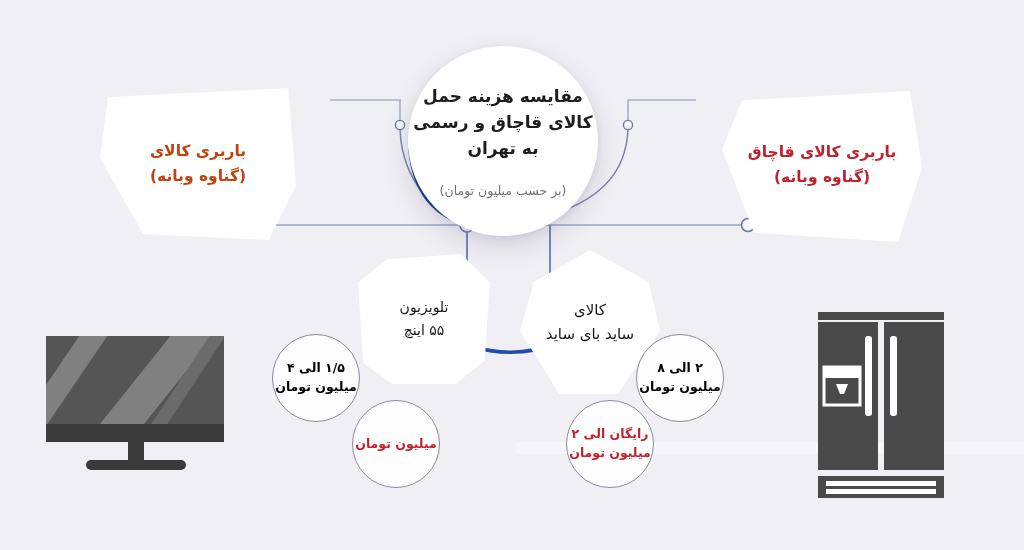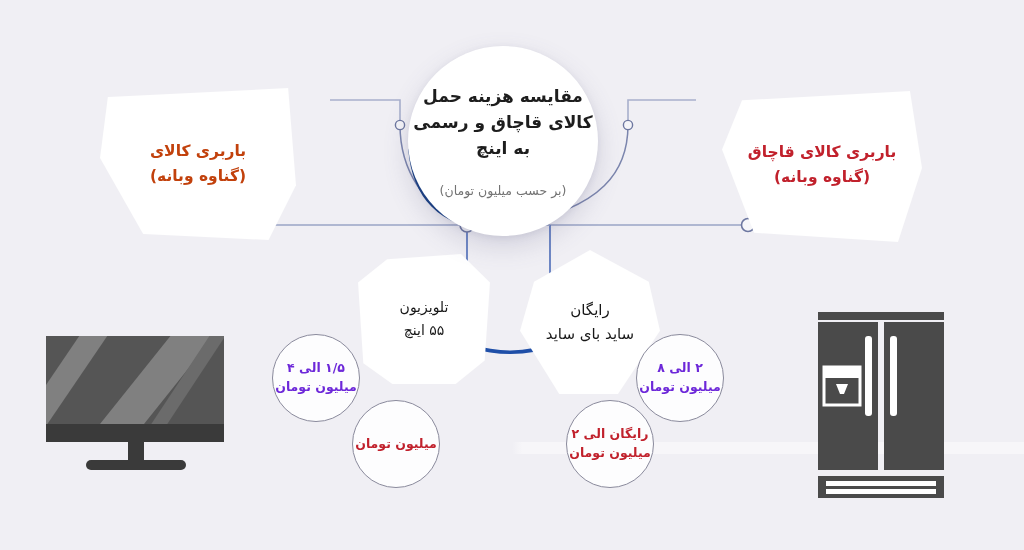--- a/index.html
+++ b/index.html
@@ -77,21 +77,21 @@
   .card-fridge .txt{color:#171717;font-size:15px;font-weight:normal;}
 
   
   .bubble{
     position:absolute;border-radius:50%;
     background:#fdfdfe;border:1px solid #8a8a9c;
     display:flex;align-items:center;justify-content:center;
     text-align:center;line-height:1.5;font-weight:bold;font-size:12.5px;
     z-index:7;
   }
-  .bubble.green{color:#6d28d9;}
+  .bubble.green{color:#000000;}
   .bubble.red{color:#c1212c;}
 
   .b-tv-green{left:272px;top:334px;width:86px;height:86px;}
   .b-tv-red{left:352px;top:400px;width:86px;height:86px;}
   .b-fr-green{left:636px;top:334px;width:86px;height:86px;}
   .b-fr-red{left:566px;top:400px;width:86px;height:86px;align-items:center;}
 
   
   .icon-tv{position:absolute;left:44px;top:334px;width:186px;height:146px;z-index:3;}
   .icon-fridge{position:absolute;left:806px;top:312px;width:150px;height:192px;z-index:3;}
@@ -128,21 +128,21 @@
     <circle cx="748" cy="225" r="6.5" fill="#f6f6f9" stroke="#6d77a0" stroke-width="1.6"></circle>
     <circle cx="467" cy="225" r="7" fill="#f2f2f6" stroke="#6d77a0" stroke-width="1.6"></circle>
     <circle cx="512" cy="225" r="7" fill="#f2f2f6" stroke="#6d77a0" stroke-width="1.6"></circle>
     <circle cx="400" cy="125" r="4.6" fill="#f4f4f8" stroke="#6d77a0" stroke-width="1.4"></circle>
     <circle cx="628" cy="125" r="4.6" fill="#f4f4f8" stroke="#6d77a0" stroke-width="1.4"></circle>
   </svg>
 
   <div class="hub">
     <div class="t">مقایسه هزینه حمل</div>
     <div class="t">کالای قاچاق و رسمی</div>
-    <div class="t">به اینچ</div>
+    <div class="t">به تهران</div>
     <div class="sub">(بر حسب میلیون تومان)</div>
   </div>
 
   <div class="card card-left">
     <div class="txt">
       <div>باربری کالای</div>
       <div>(گناوه وبانه)</div>
     </div>
   </div>
 
@@ -155,21 +155,21 @@
 
   <div class="card card-tv">
     <div class="txt">
       <div>تلویزیون</div>
       <div>۵۵ اینچ</div>
     </div>
   </div>
 
   <div class="card card-fridge">
     <div class="txt">
-      <div>رایگان</div>
+      <div>کالای</div>
       <div>ساید بای ساید</div>
     </div>
   </div>
 
   <div class="bubble green b-tv-green">
     <div>
       <div>۱/۵ الی ۴</div>
       <div>میلیون تومان</div>
     </div>
   </div>

